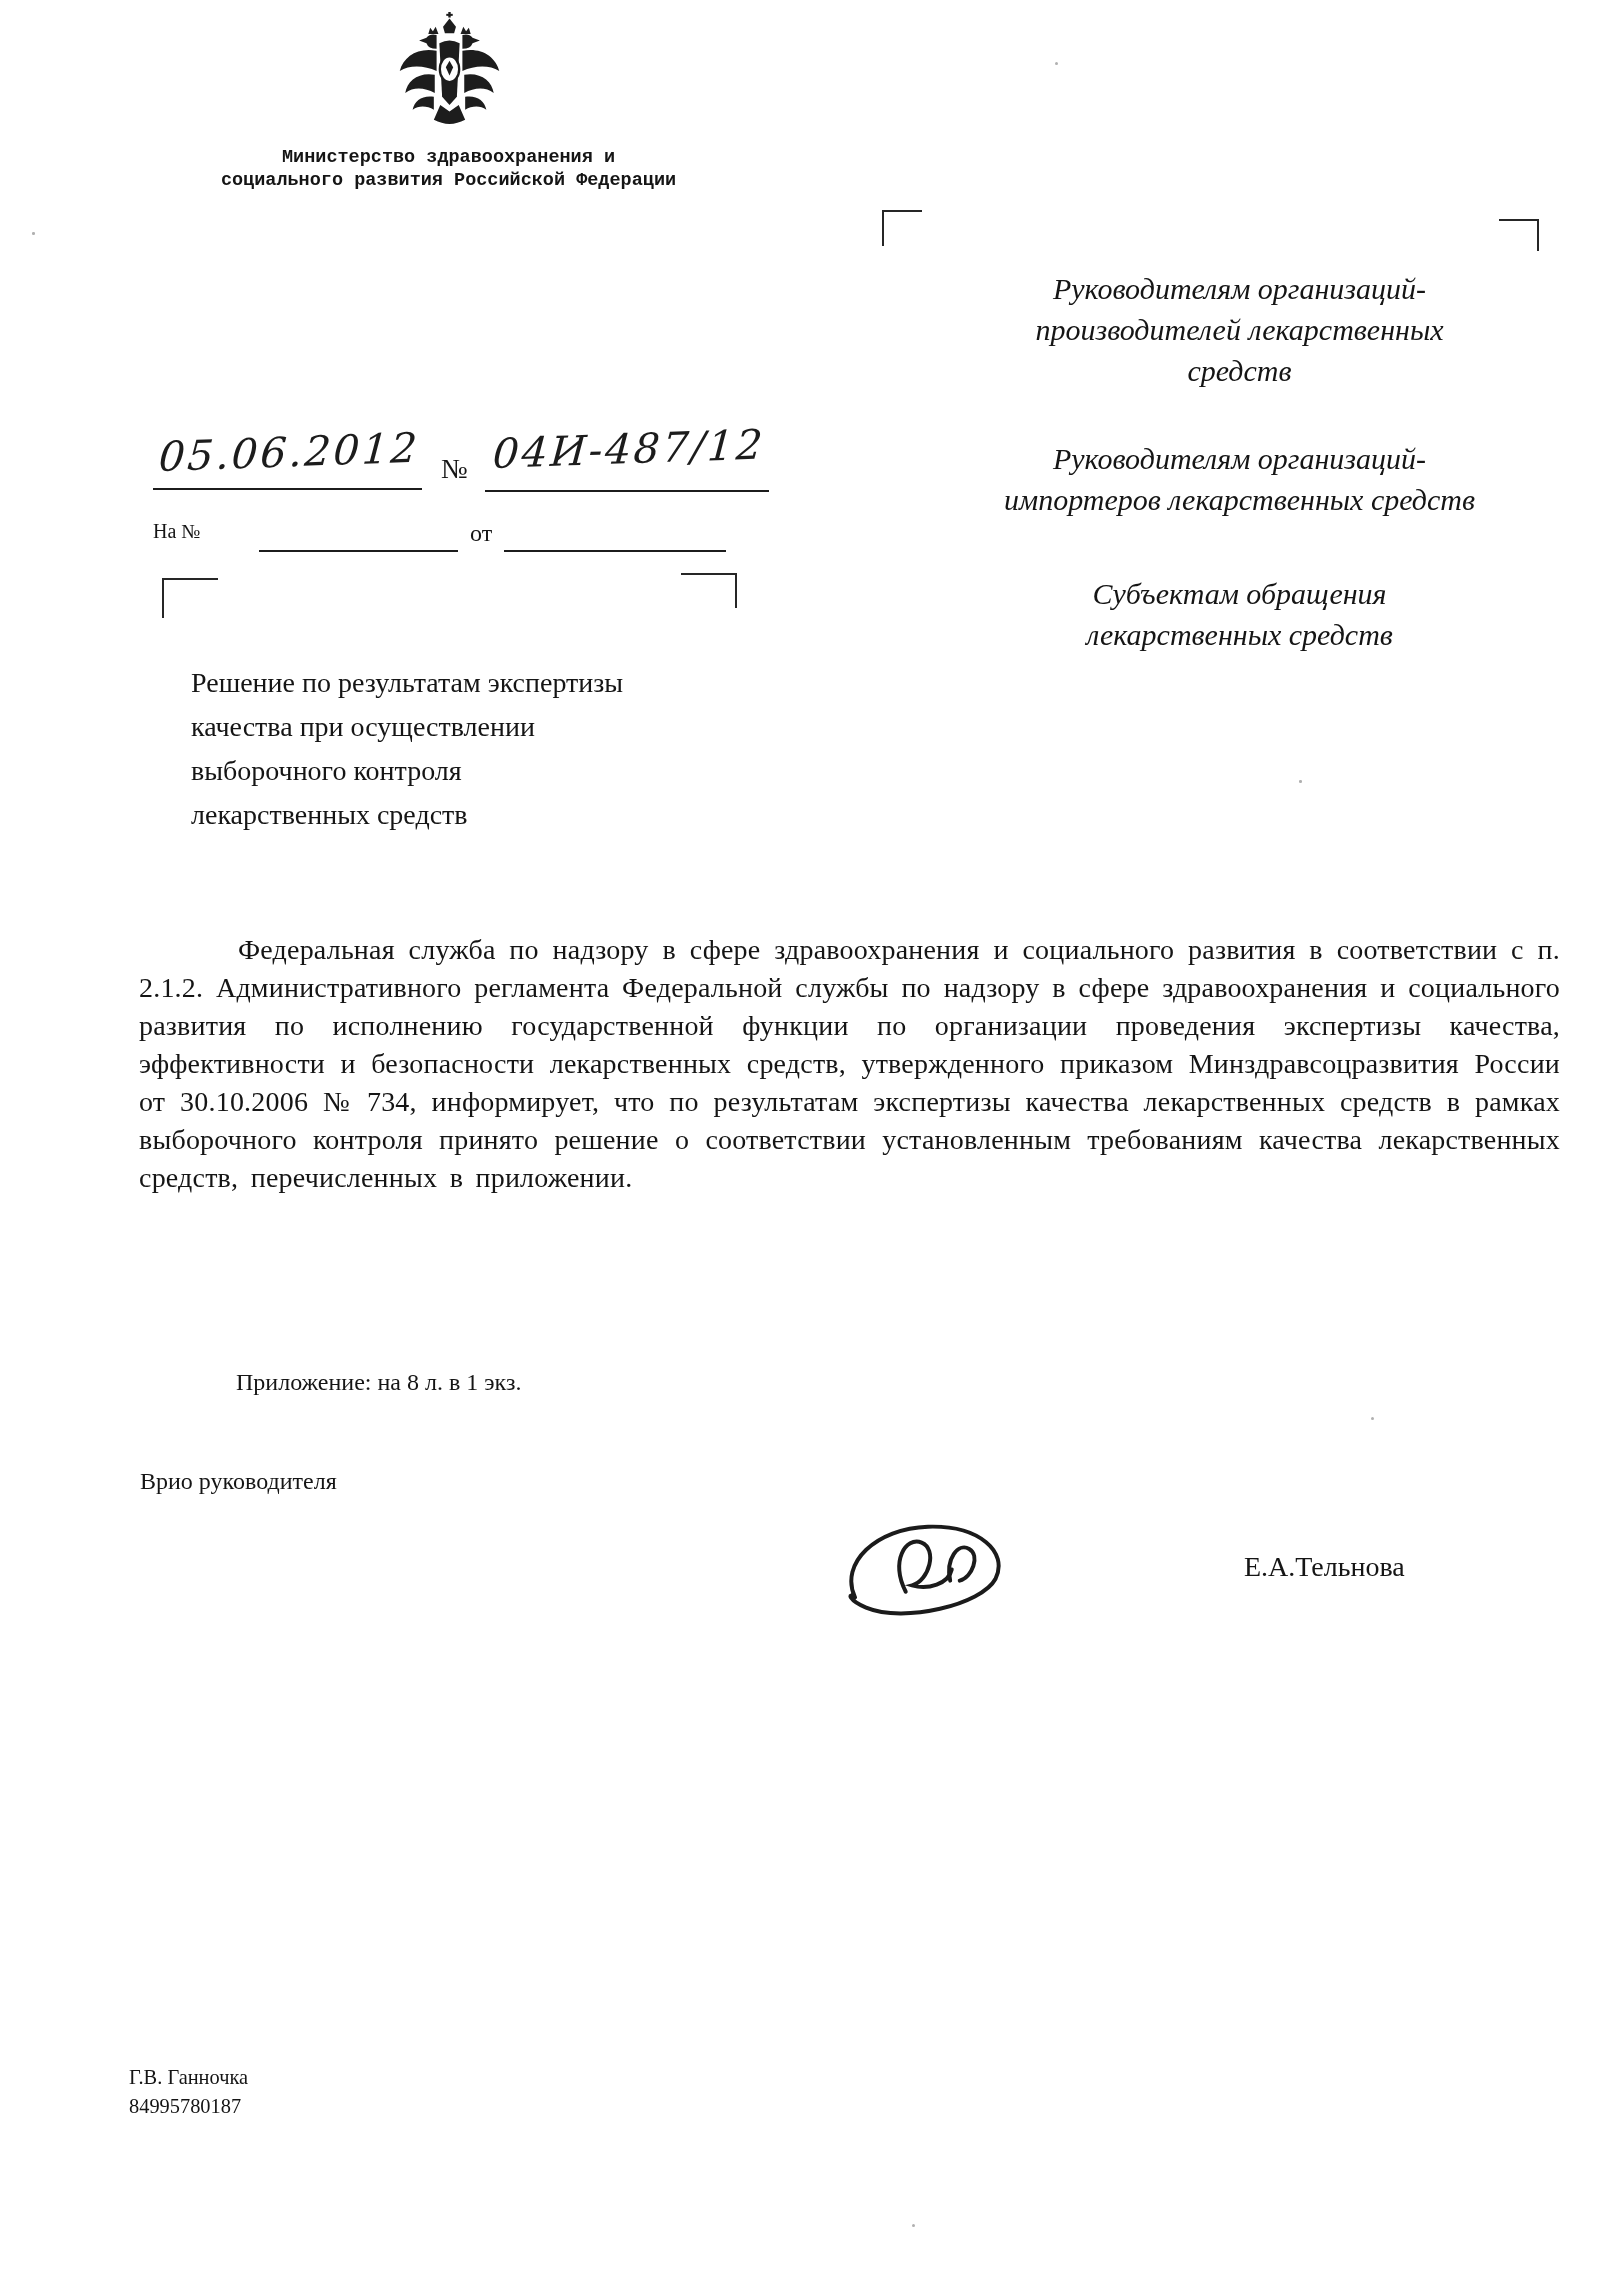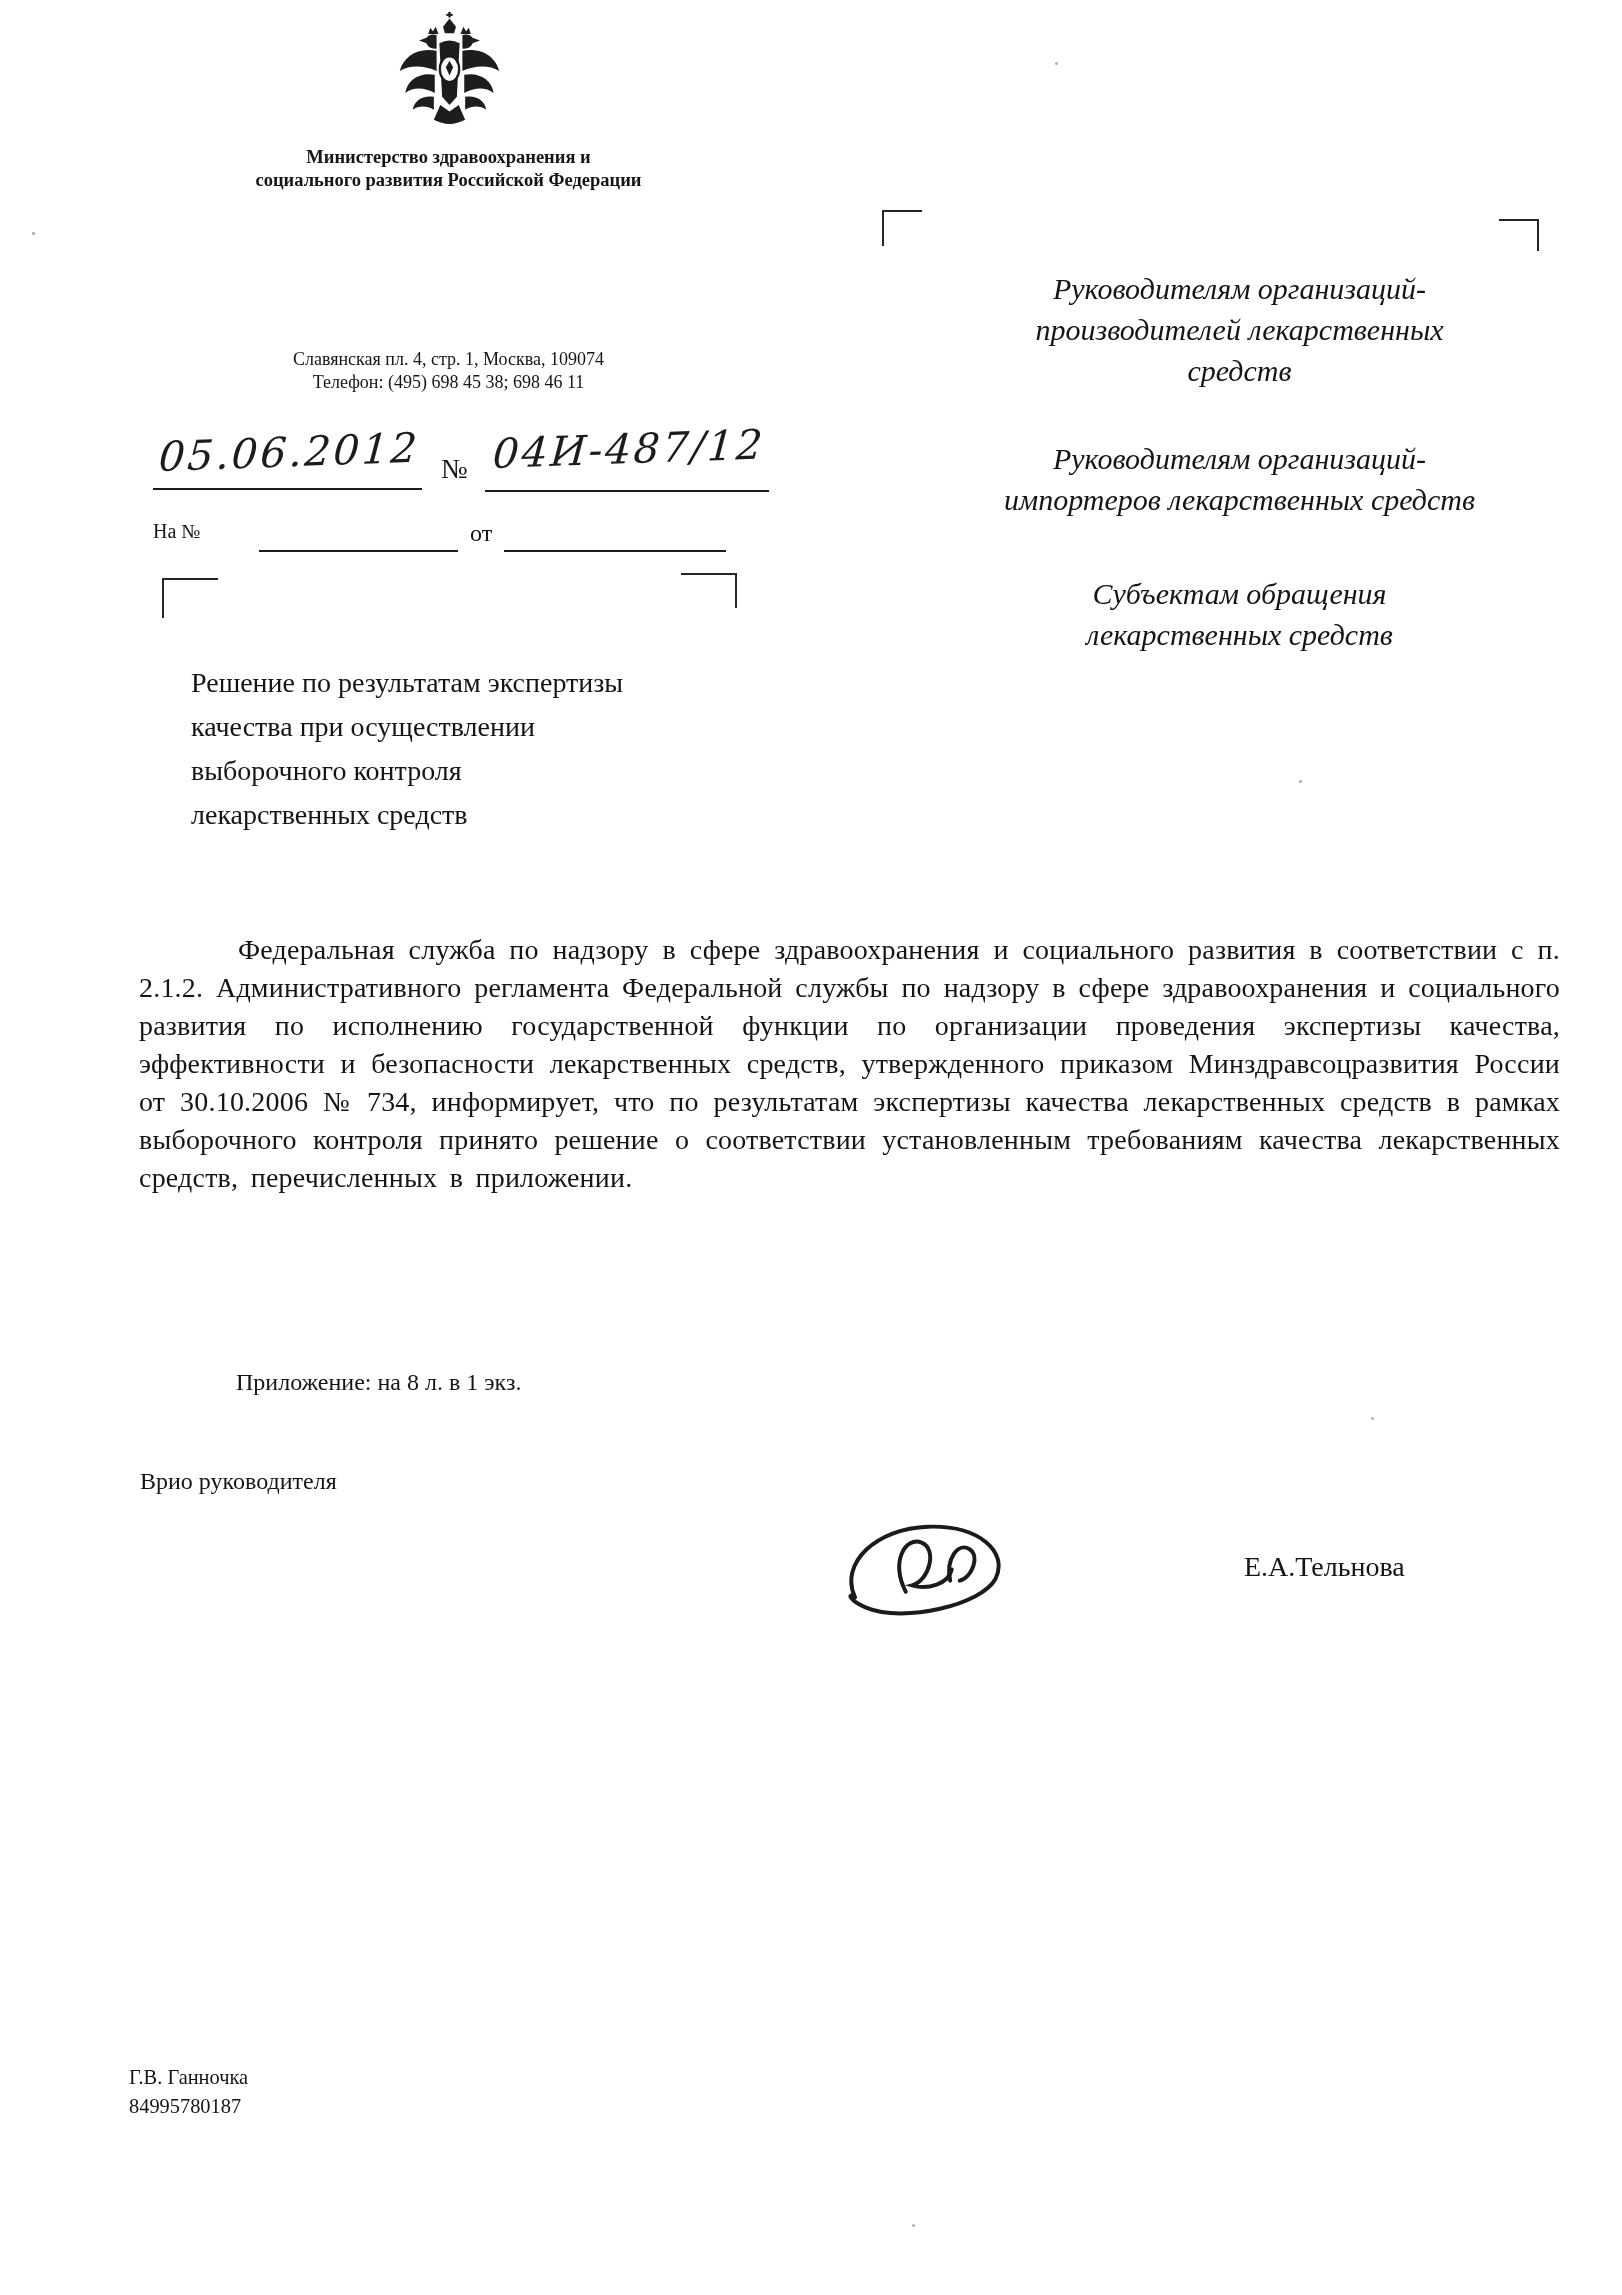--- a/index.html
+++ b/index.html
@@ -17,21 +17,21 @@
     overflow: hidden;
   }
   .abs { position: absolute; }
   .pre { white-space: pre-line; }
   .center { text-align: center; }
 
   .emblem { left: 394px; top: 12px; width: 111px; height: 129px; }
 
   .ministry {
     left: 132px; top: 146px; width: 633px;
-    font-size: 18.5px; font-weight: bold; line-height: 23px;
+    font-size: 18.5px; font-weight: bold; line-height: 23px; font-family: Liberation Mono, monospace;
   }
   .service {
     left: 132px; top: 204px; width: 633px;
     font-size: 24px; font-weight: bold; line-height: 33px;
     letter-spacing: 0.3px;
   }
   .addr {
     left: 132px; top: 348px; width: 633px;
     font-size: 18px; line-height: 23px;
   }
@@ -126,22 +126,20 @@
         <path d="M49,34 q11,-6 22,0 l-3,58 -8,9 -8,-9 z"></path>
         <path d="M50,101 l10,7 10,-7 7,16 q-17,9 -34,0 z"></path>
         <ellipse cx="60" cy="62" rx="10.5" ry="14" fill="#ffffff" stroke="#1d1d1d" stroke-width="2.5"></ellipse>
         <path d="M60,53 l4,7 -4,9 -4,-9 z"></path>
       </g>
     </svg>
   </div>
 
   <div class="abs ministry center pre">Министерство здравоохранения и
 социального развития Российской Федерации</div>
-  <div class="abs addr center pre">Славянская пл. 4, стр. 1, Москва, 109074
-Телефон: (495) 698 45 38; 698 46 11</div>
 
   <div class="abs hw-date">
     <span class="handwriting">05.06.2012</span>
   </div>
   <div class="abs no-sign">№</div>
   <div class="abs hw-num">
     <span class="handwriting">04И-487/12</span>
   </div>
 
   <div class="abs na-label">На №</div>

